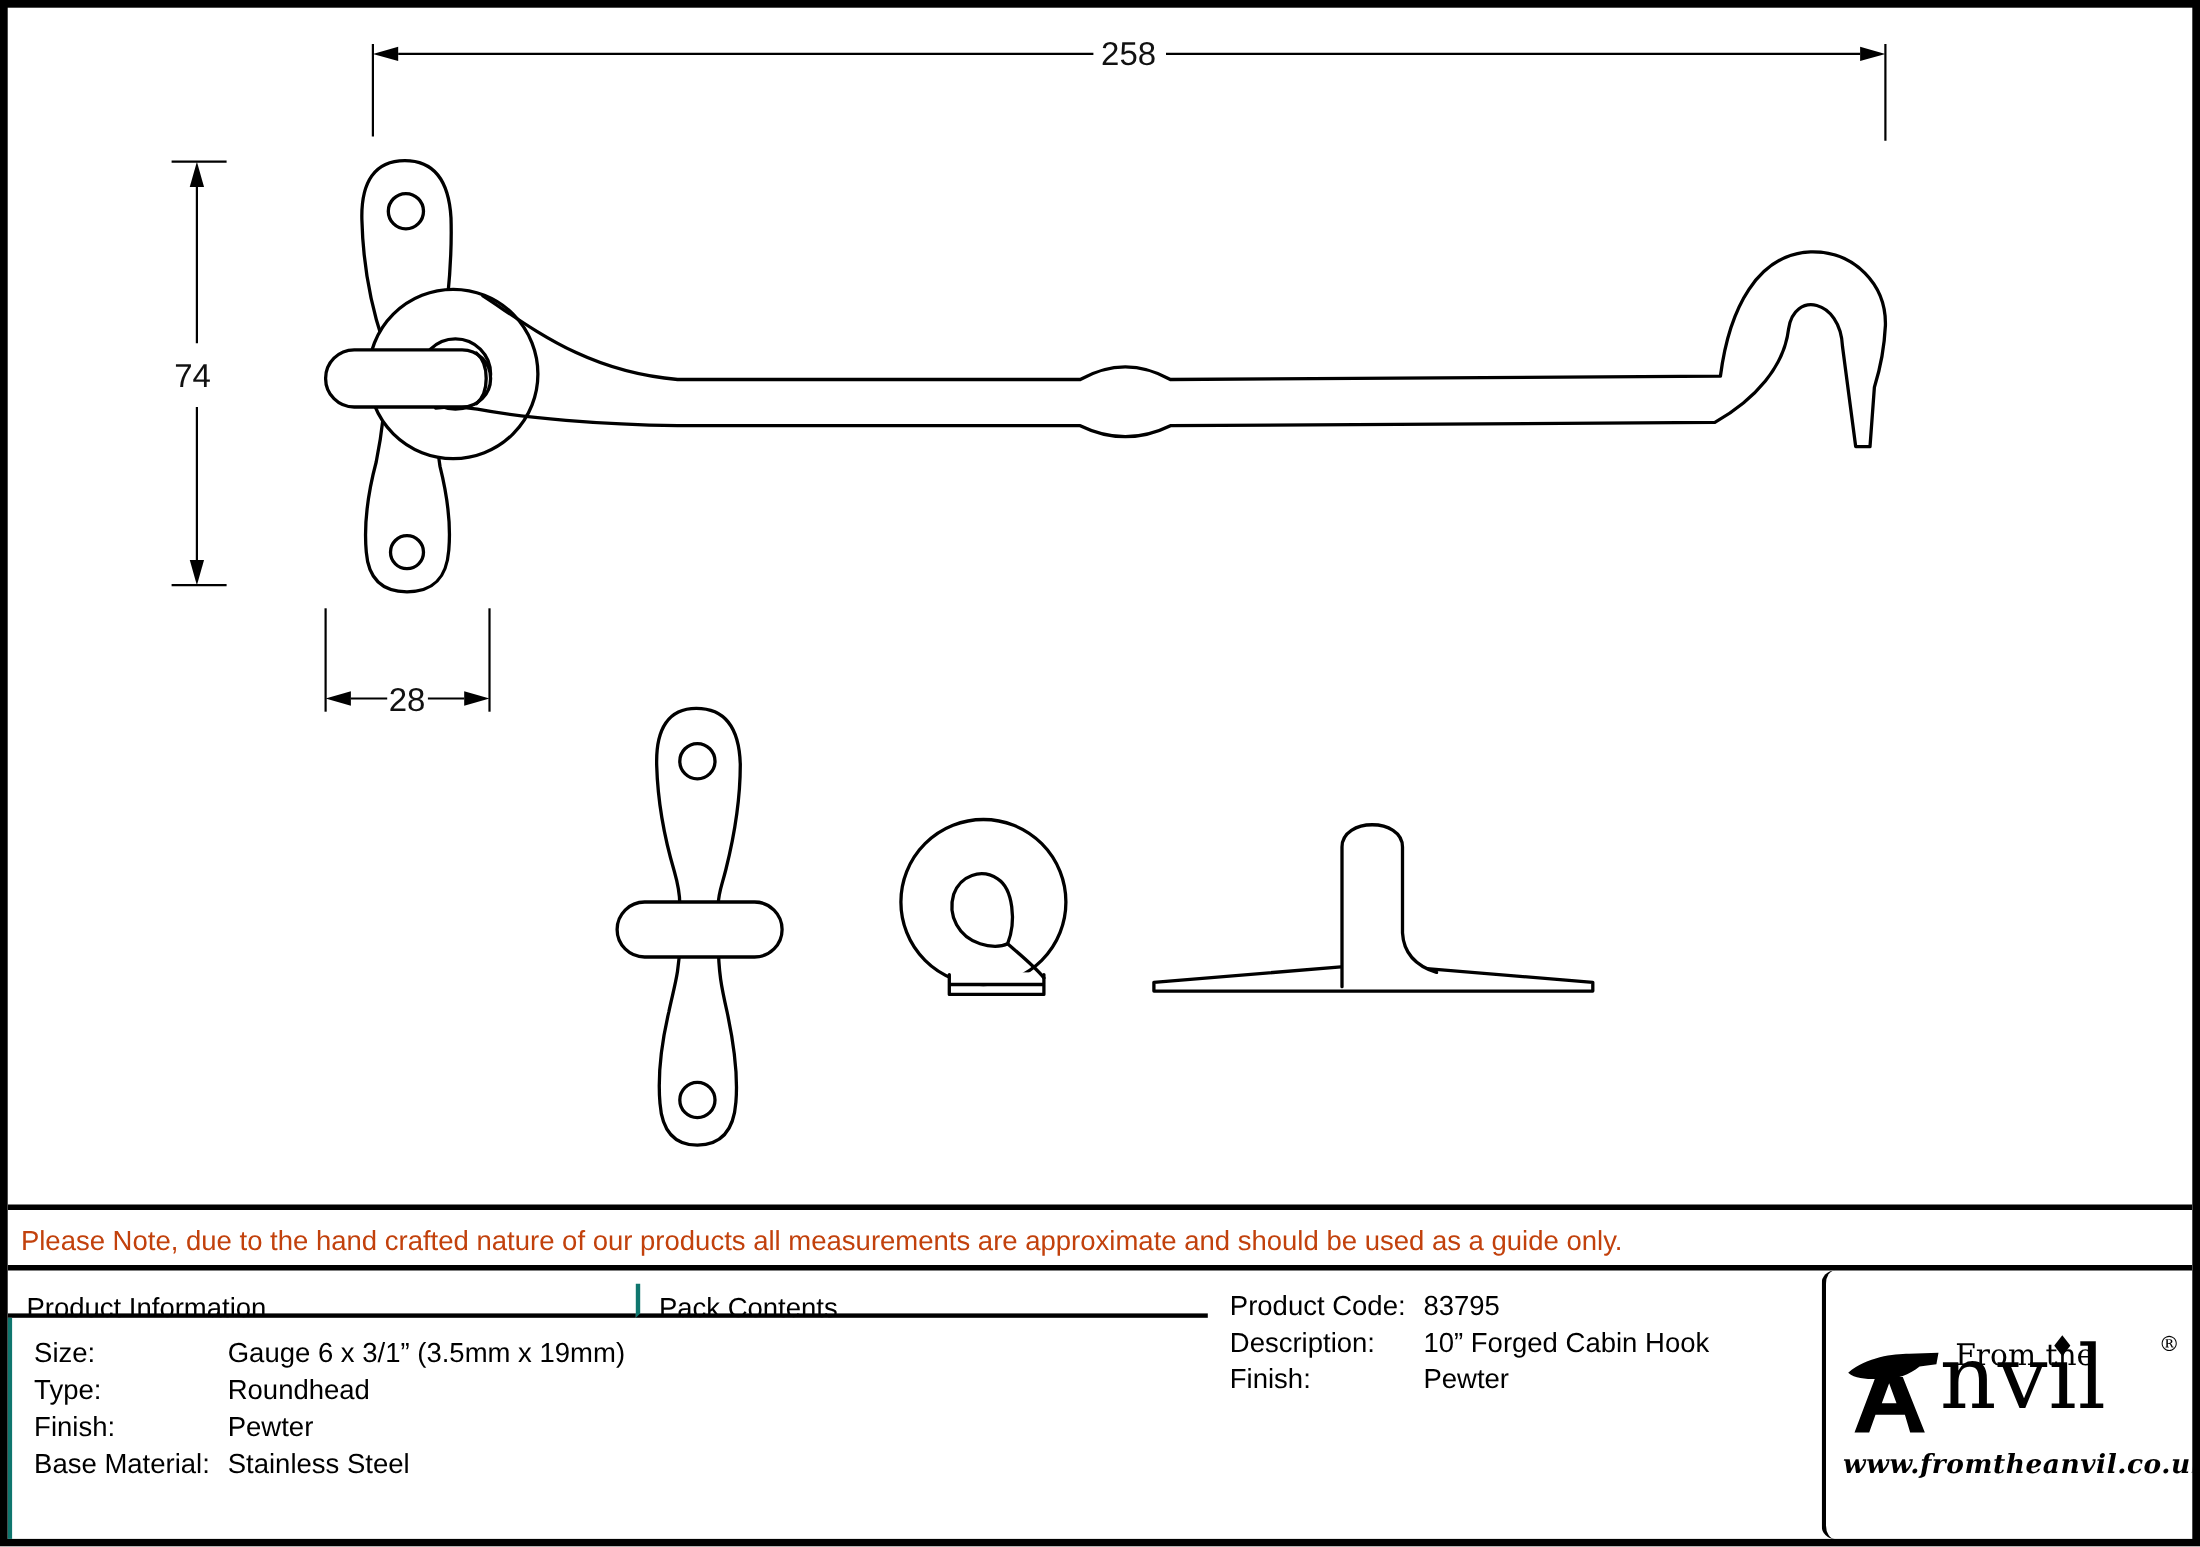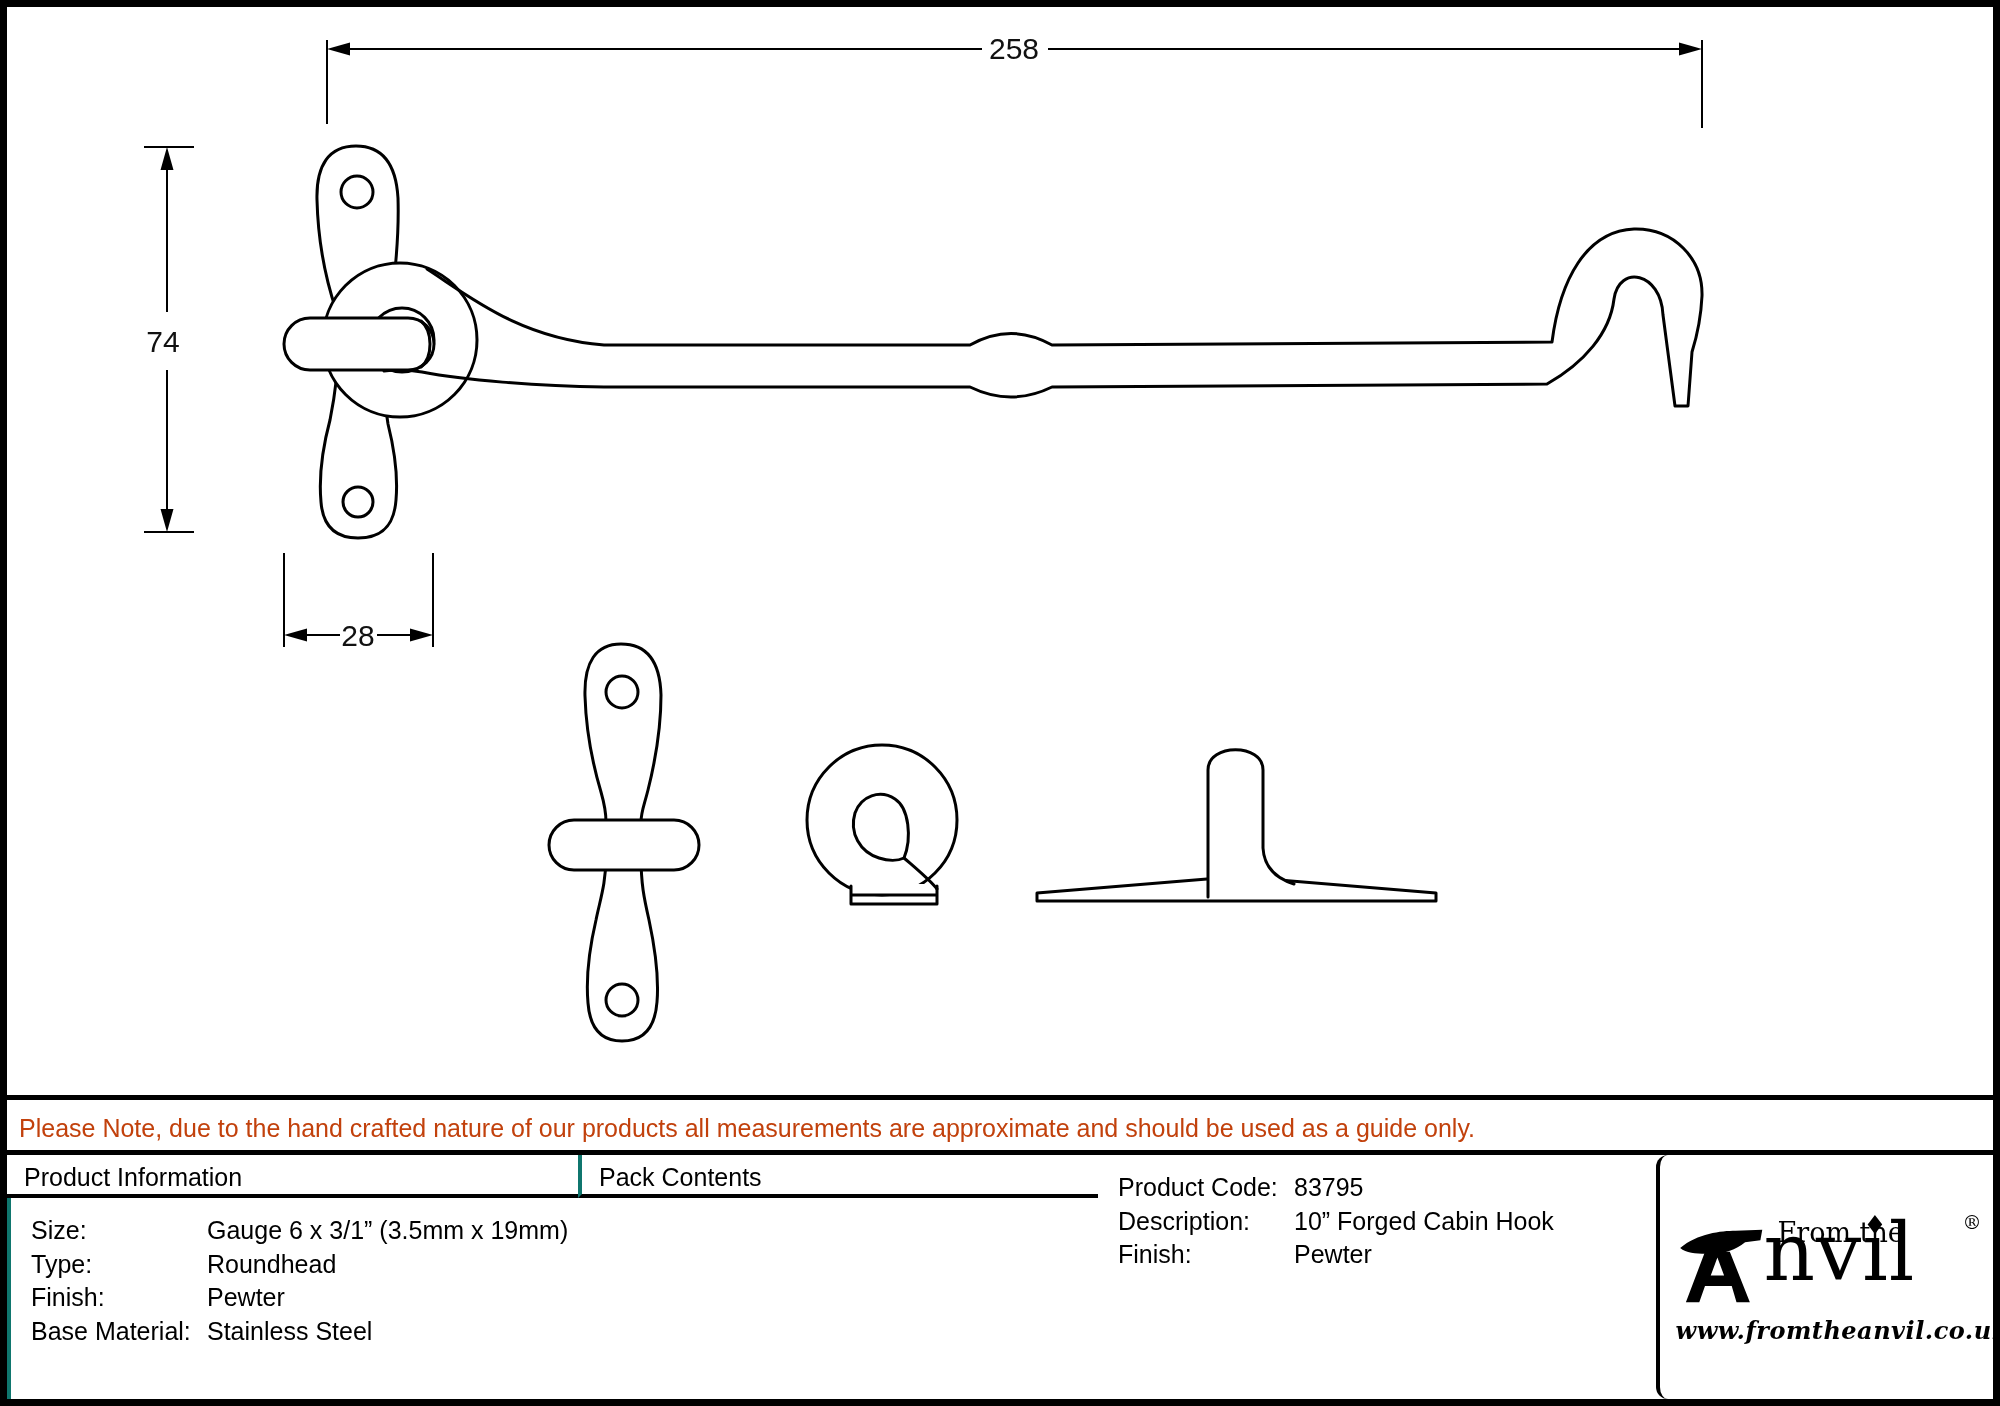--- a/index.html
+++ b/index.html
@@ -6,21 +6,21 @@
   .page{
     position:relative;
     width:2000px;height:1406px;
     border:7px solid #000;
     box-sizing:border-box;
     background:#fff;
     font-family:"Liberation Sans",sans-serif;
     color:#000;
     overflow:hidden;
   }
-  .drawing-area{position:absolute;left:4px;top:0;width:1730px;height:1088px;}
+  .drawing-area{position:absolute;left:16px;top:0;width:1730px;height:1088px;}
   .drawing-area svg{display:block;width:1986px;height:1088px;}
   .dim-text{font-family:"Liberation Sans",sans-serif;font-size:30px;fill:#111;}
 
   .note-row{
     position:absolute;left:0;top:1088px;width:1986px;height:60px;
     border-top:5px solid #000;border-bottom:5px solid #000;
     box-sizing:border-box;
   }
   .note-row .note-text{
     padding:14px 0 0 12px;font-size:25px;color:#c2410c;
@@ -32,20 +32,21 @@
     grid-template-columns:571px 520px 558px 1fr;
     grid-template-rows:43px 1fr;
   }
   .cell{box-sizing:border-box;}
   .v-rule{border-left:4px solid #0f766e;}
   .cell-header{
     border-bottom:4px solid #000;
     font-size:25px;
     padding:8px 0 0 17px;
     white-space:nowrap;
+    margin-top:12px;
   }
   .cell-body{
     font-size:25px;
     padding:16px 0 0 20px;
     line-height:33.5px;
     white-space:nowrap;
   }
   .kv-row .lbl{display:inline-block;width:176px;}
   .cell-logo{
     grid-column:4;grid-row:1 / span 2;

